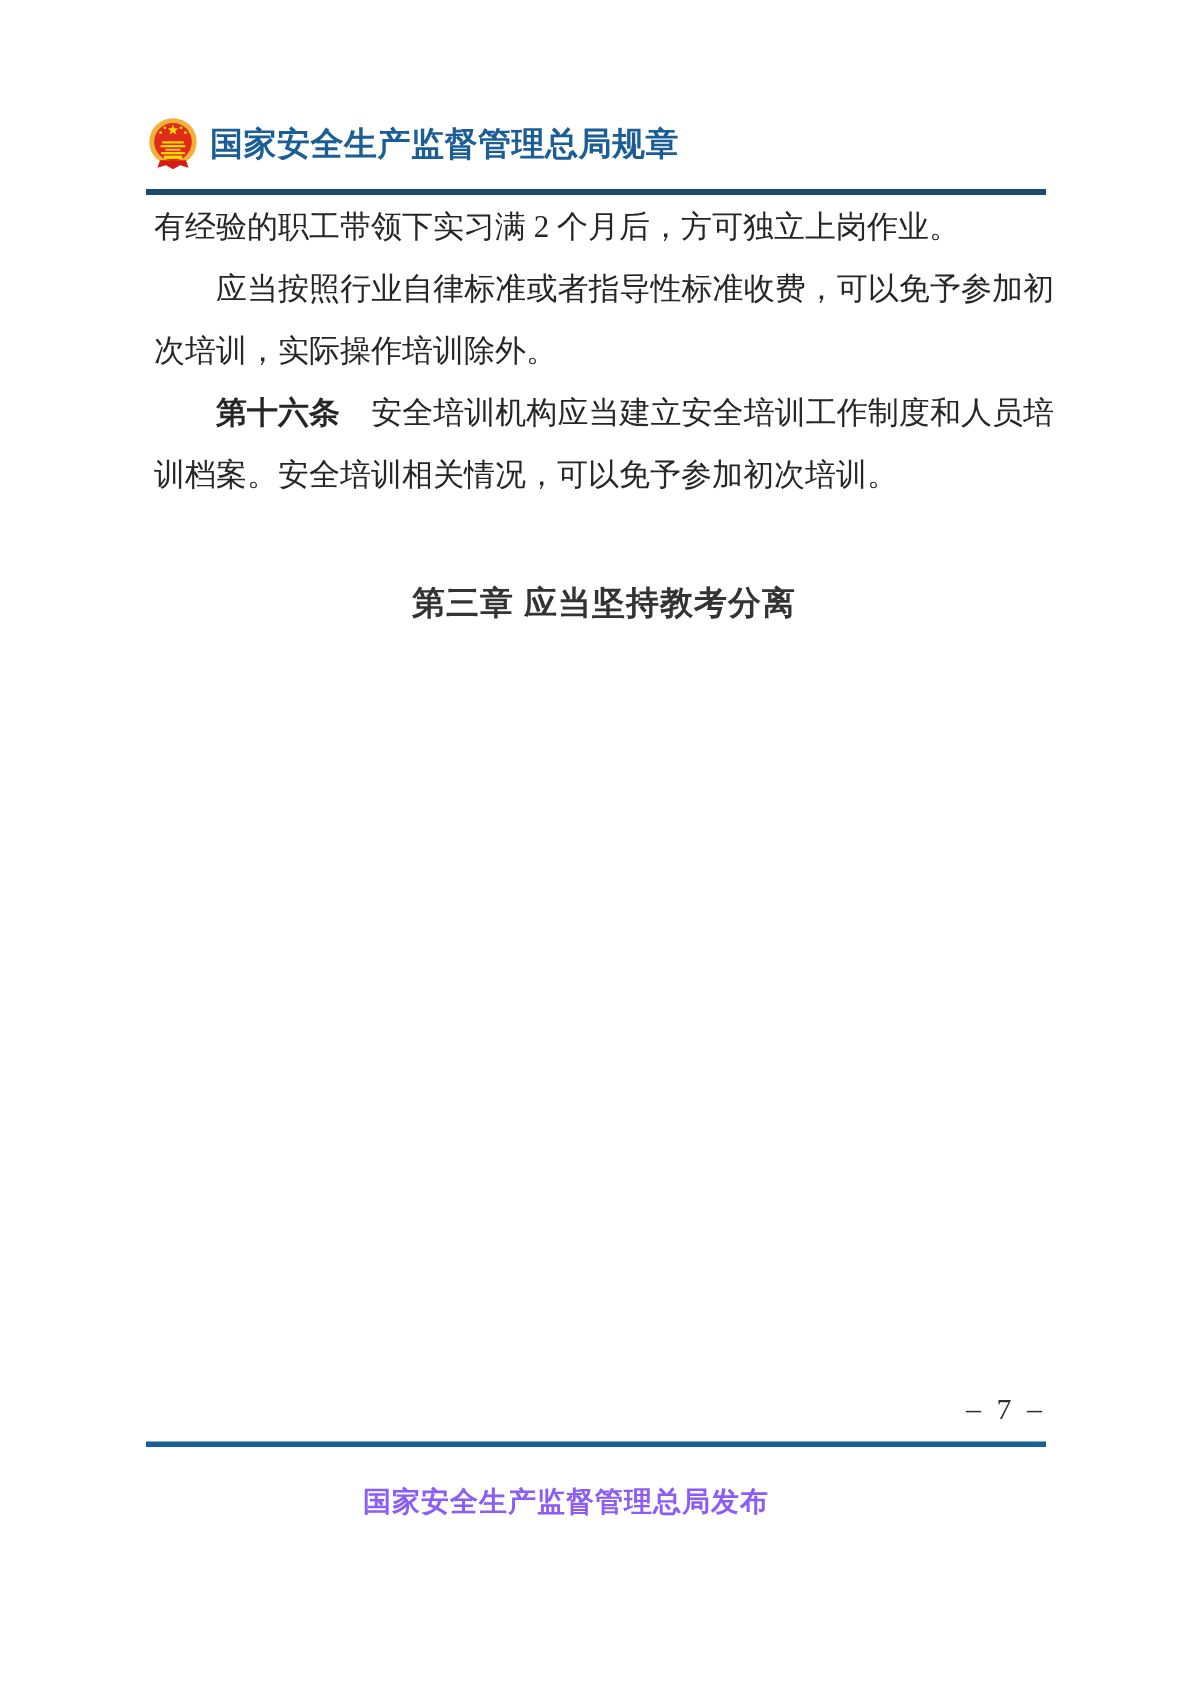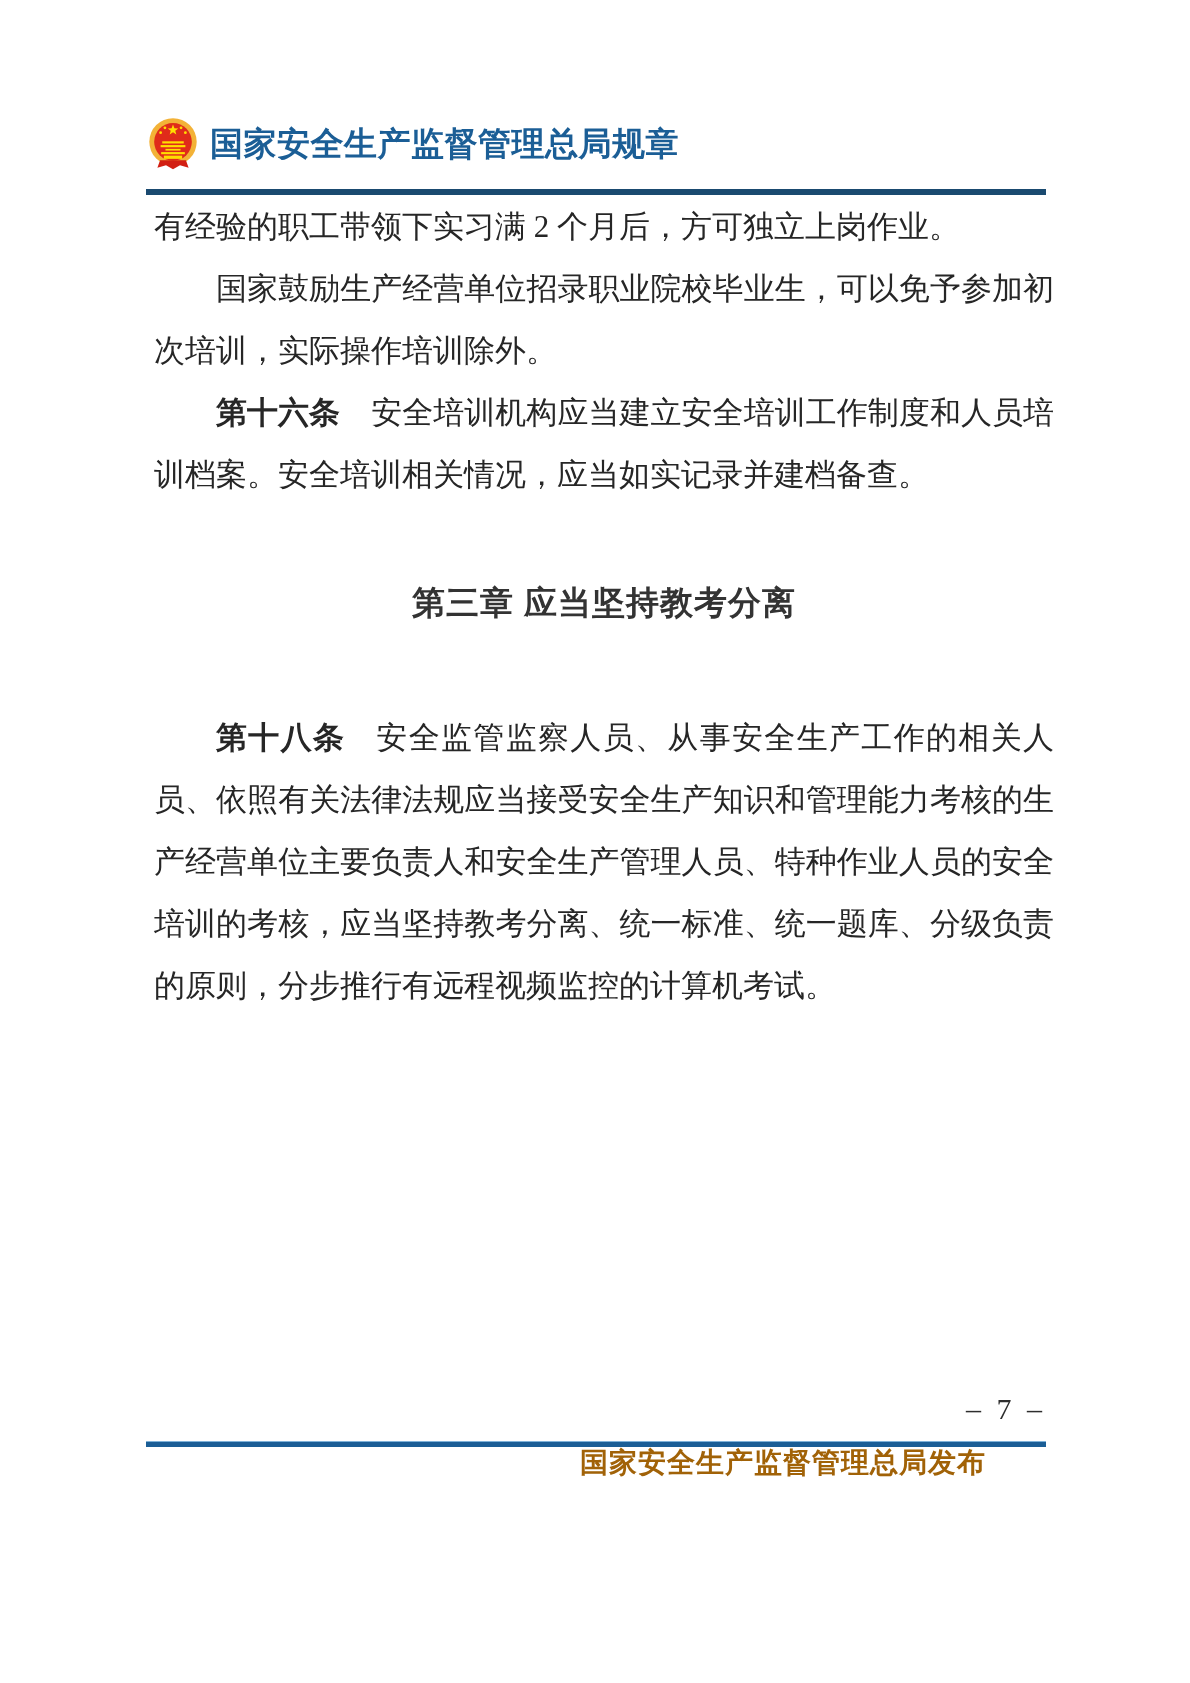--- a/index.html
+++ b/index.html
@@ -82,27 +82,27 @@
     position: absolute;
     top: 1441px;
     left: 146px;
     width: 900px;
     height: 6px;
     background: #1B5E96;
     border-top: 1px solid #7FB2D9;
   }
   .publisher {
     position: absolute;
-    top: 1444px;
+    top: 1483px;
     left: 146px;
     width: 840px;
-    text-align: right;
+    text-align: center;
     font-size: 28px;
     font-weight: bold;
-    color: #a16207;
+    color: #8b5cf6;
     letter-spacing: 1px;
   }
 </style>
 </head>
 <body>
 
 <div class="page">
 
   <header class="brand">
     <svg class="emblem" viewBox="0 0 48 52" xmlns="http://www.w3.org/2000/svg" aria-hidden="true">
@@ -119,24 +119,23 @@
       <rect x="13" y="33.5" width="22" height="2" fill="#FFDE00"></rect>
       <rect x="15.5" y="36.8" width="17" height="3" fill="#FFDE00"></rect>
       <path d="M12 41 L36 41 L38.5 48 L30.5 45.8 L24 49.5 L17.5 45.8 L9.5 48 Z" fill="#D21F13"></path>
     </svg>
     <span class="doc-title">国家安全生产监督管理总局规章</span>
   </header>
   <div class="rule-top"></div>
 
   <main class="body-text">
     <p class="para no-indent">有经验的职工带领下实习满 2 个月后，方可独立上岗作业。</p>
-    <p class="para">国家鼓励生产经营单位招录职业院校毕业生，可以免予参加初次培训，实际操作培训除外。</p>
-    <p class="para"><span class="article-num">第十六条</span><span>安全培训机构应当建立安全培训工作制度和人员培训档案。安全培训相关情况，应当如实记录并建档备查。</span></p>
+    <p class="para">应当按照行业自律标准或者指导性标准收费，可以免予参加初次培训，实际操作培训除外。</p>
+    <p class="para"><span class="article-num">第十六条</span><span>安全培训机构应当建立安全培训工作制度和人员培训档案。安全培训相关情况，可以免予参加初次培训。</span></p>
     <h2 class="chapter">第三章 应当坚持教考分离</h2>
-    <p class="para"><span class="article-num">第十八条</span><span>安全监管监察人员、从事安全生产工作的相关人员、依照有关法律法规应当接受安全生产知识和管理能力考核的生产经营单位主要负责人和安全生产管理人员、特种作业人员的安全培训的考核，应当坚持教考分离、统一标准、统一题库、分级负责的原则，分步推行有远程视频监控的计算机考试。</span></p>
   </main>
 
   <div class="page-number">– 7 –</div>
 
   <div class="rule-bottom"></div>
   <div class="publisher">国家安全生产监督管理总局发布</div>
 
 </div>
 
 </body></html>

